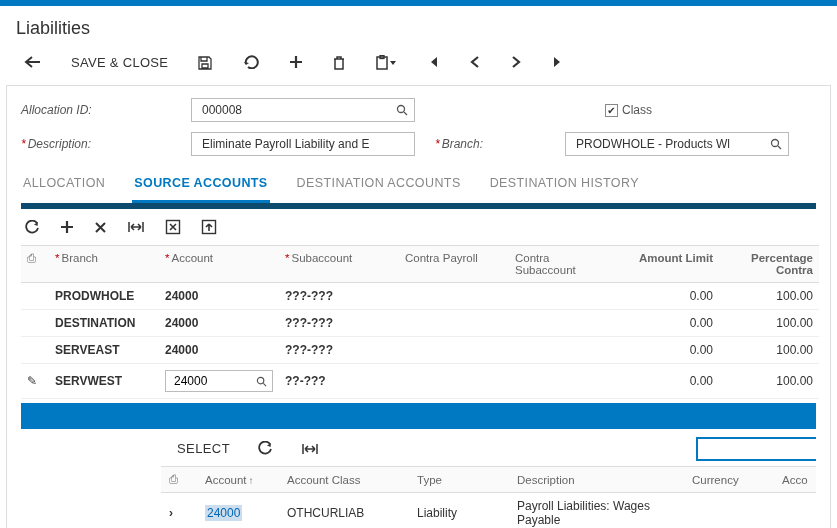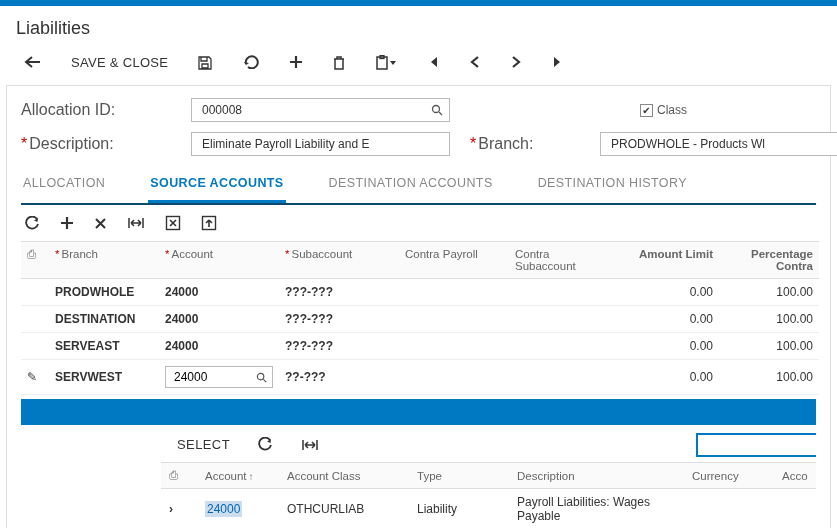--- a/index.html
+++ b/index.html
@@ -52,32 +52,33 @@
     margin-bottom: 10px;
     gap: 20px;
   }
   .field-group {
     display: flex;
     align-items: center;
   }
   .field-label {
     width: 170px;
     color: #555;
-    font-size: 16px;
+    font-size: 12px;
+    font-style: italic;
   }
   .req-star { color: #b00; margin-right: 2px; }
   .text-input-wrap {
     border: 1px solid #bbb;
     height: 24px;
     display: flex;
     align-items: center;
     padding: 0 4px 0 8px;
     background: #fff;
   }
-  .text-input-wrap.w230 { width: 259px; }
+  .text-input-wrap.w230 { width: 224px; }
   .text-input-wrap input {
     border: none;
     outline: none;
     font-size: 12px;
     width: 100%;
     color: #333;
   }
   .lookup-icon {
     font-size: 12px;
     color: #555;
@@ -90,23 +91,23 @@
     gap: 4px;
     color: #555;
   }
   .checkbox-wrap .cb {
     width: 13px; height: 13px; border: 1px solid #888;
     display: inline-flex; align-items: center; justify-content: center;
     font-size: 10px; color: #333;
   }
   .tabs {
     display: flex;
-    gap: 41px;
+    gap: 25px;
     margin-top: 8px;
-    border-bottom: 2px solid #0c4a6e;
+    border-bottom: 6px solid #0c4a6e;
   }
   .tab {
     padding: 10px 2px;
     font-size: 12.5px;
     letter-spacing: 0.4px;
     color: #888;
     cursor: pointer;
     border-bottom: 3px solid transparent;
   }
   .tab.active {

